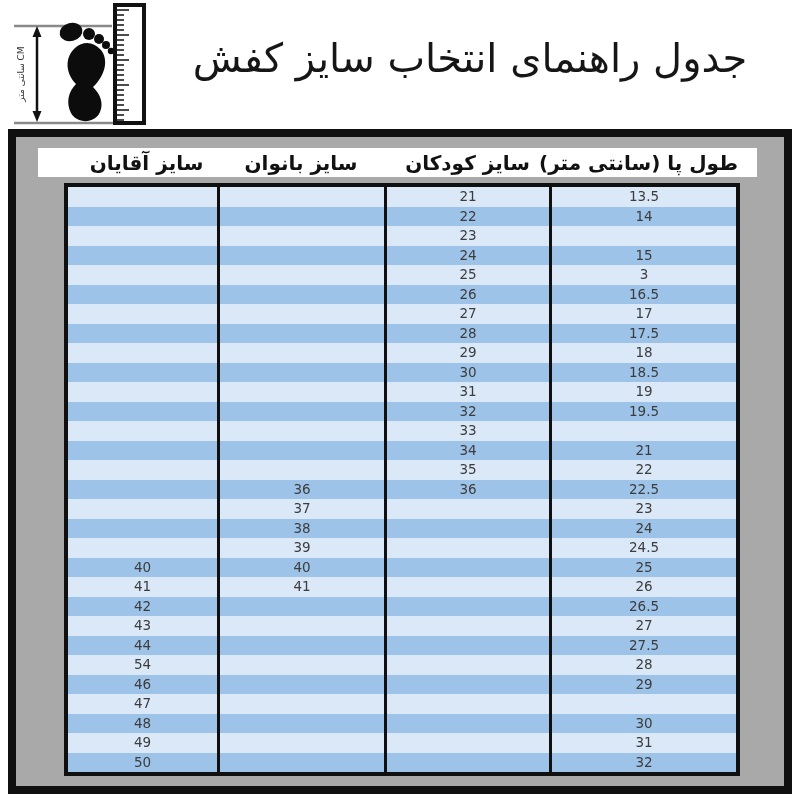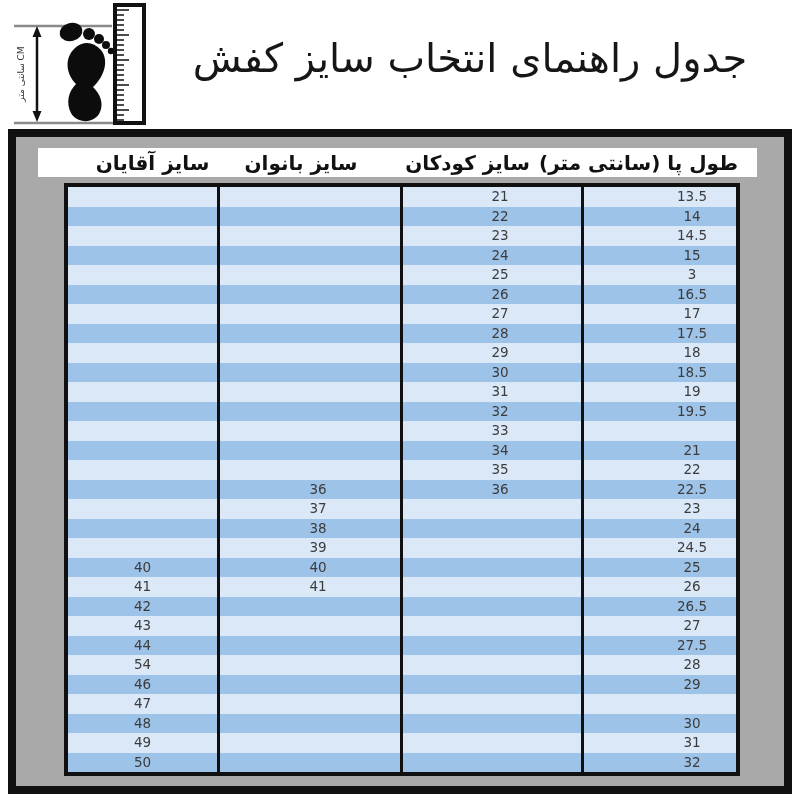--- a/index.html
+++ b/index.html
@@ -29,30 +29,30 @@
     background:var(--frame-gray);
   }
   .header-strip{
     position:absolute;left:22px;top:11px;width:719px;height:29px;
     background:#ffffff;
   }
   .hcell{
     position:absolute;top:0;height:29px;line-height:30px;text-align:center;
     direction:rtl;font-size:20px;font-weight:bold;color:#111;white-space:nowrap;
   }
-  .hcell.men{left:38px;width:153px;}
+  .hcell.men{left:32px;width:153px;}
   .hcell.women{left:179px;width:168px;}
   .hcell.children{left:347px;width:165px;}
   .hcell.length{left:512px;width:188px;}
   .table-body{
     position:absolute;left:48px;top:46px;width:676px;height:593px;
     box-sizing:border-box;border:4px solid var(--line-black);
     background:#fff;display:flex;flex-direction:column;
   }
-  .row{flex:1;display:grid;grid-template-columns:152px 167px 165px 184px;gap:16px;}
+  .row{flex:1;display:grid;grid-template-columns:152px 167px 165px 184px;}
   .row:nth-child(odd){background:var(--row-light);}
   .row:nth-child(even){background:var(--row-dark);}
   .cell{
     box-sizing:border-box;display:flex;align-items:center;justify-content:center;
     font-size:13.5px;color:var(--cell-text);line-height:1;
   }
   .cell.men,.cell.women,.cell.children{border-right:3px solid var(--line-black);}
 </style>
 </head>
 <body>
@@ -109,21 +109,20 @@
       <div class="row">
         <div class="cell men"></div>
         <div class="cell women"></div>
         <div class="cell children">22</div>
         <div class="cell length">14</div>
       </div>
       <div class="row">
         <div class="cell men"></div>
         <div class="cell women"></div>
         <div class="cell children">23</div>
-        <div class="cell length">14.5</div>
       </div>
       <div class="row">
         <div class="cell men"></div>
         <div class="cell women"></div>
         <div class="cell children">24</div>
         <div class="cell length">15</div>
       </div>
       <div class="row">
         <div class="cell men"></div>
         <div class="cell women"></div>

